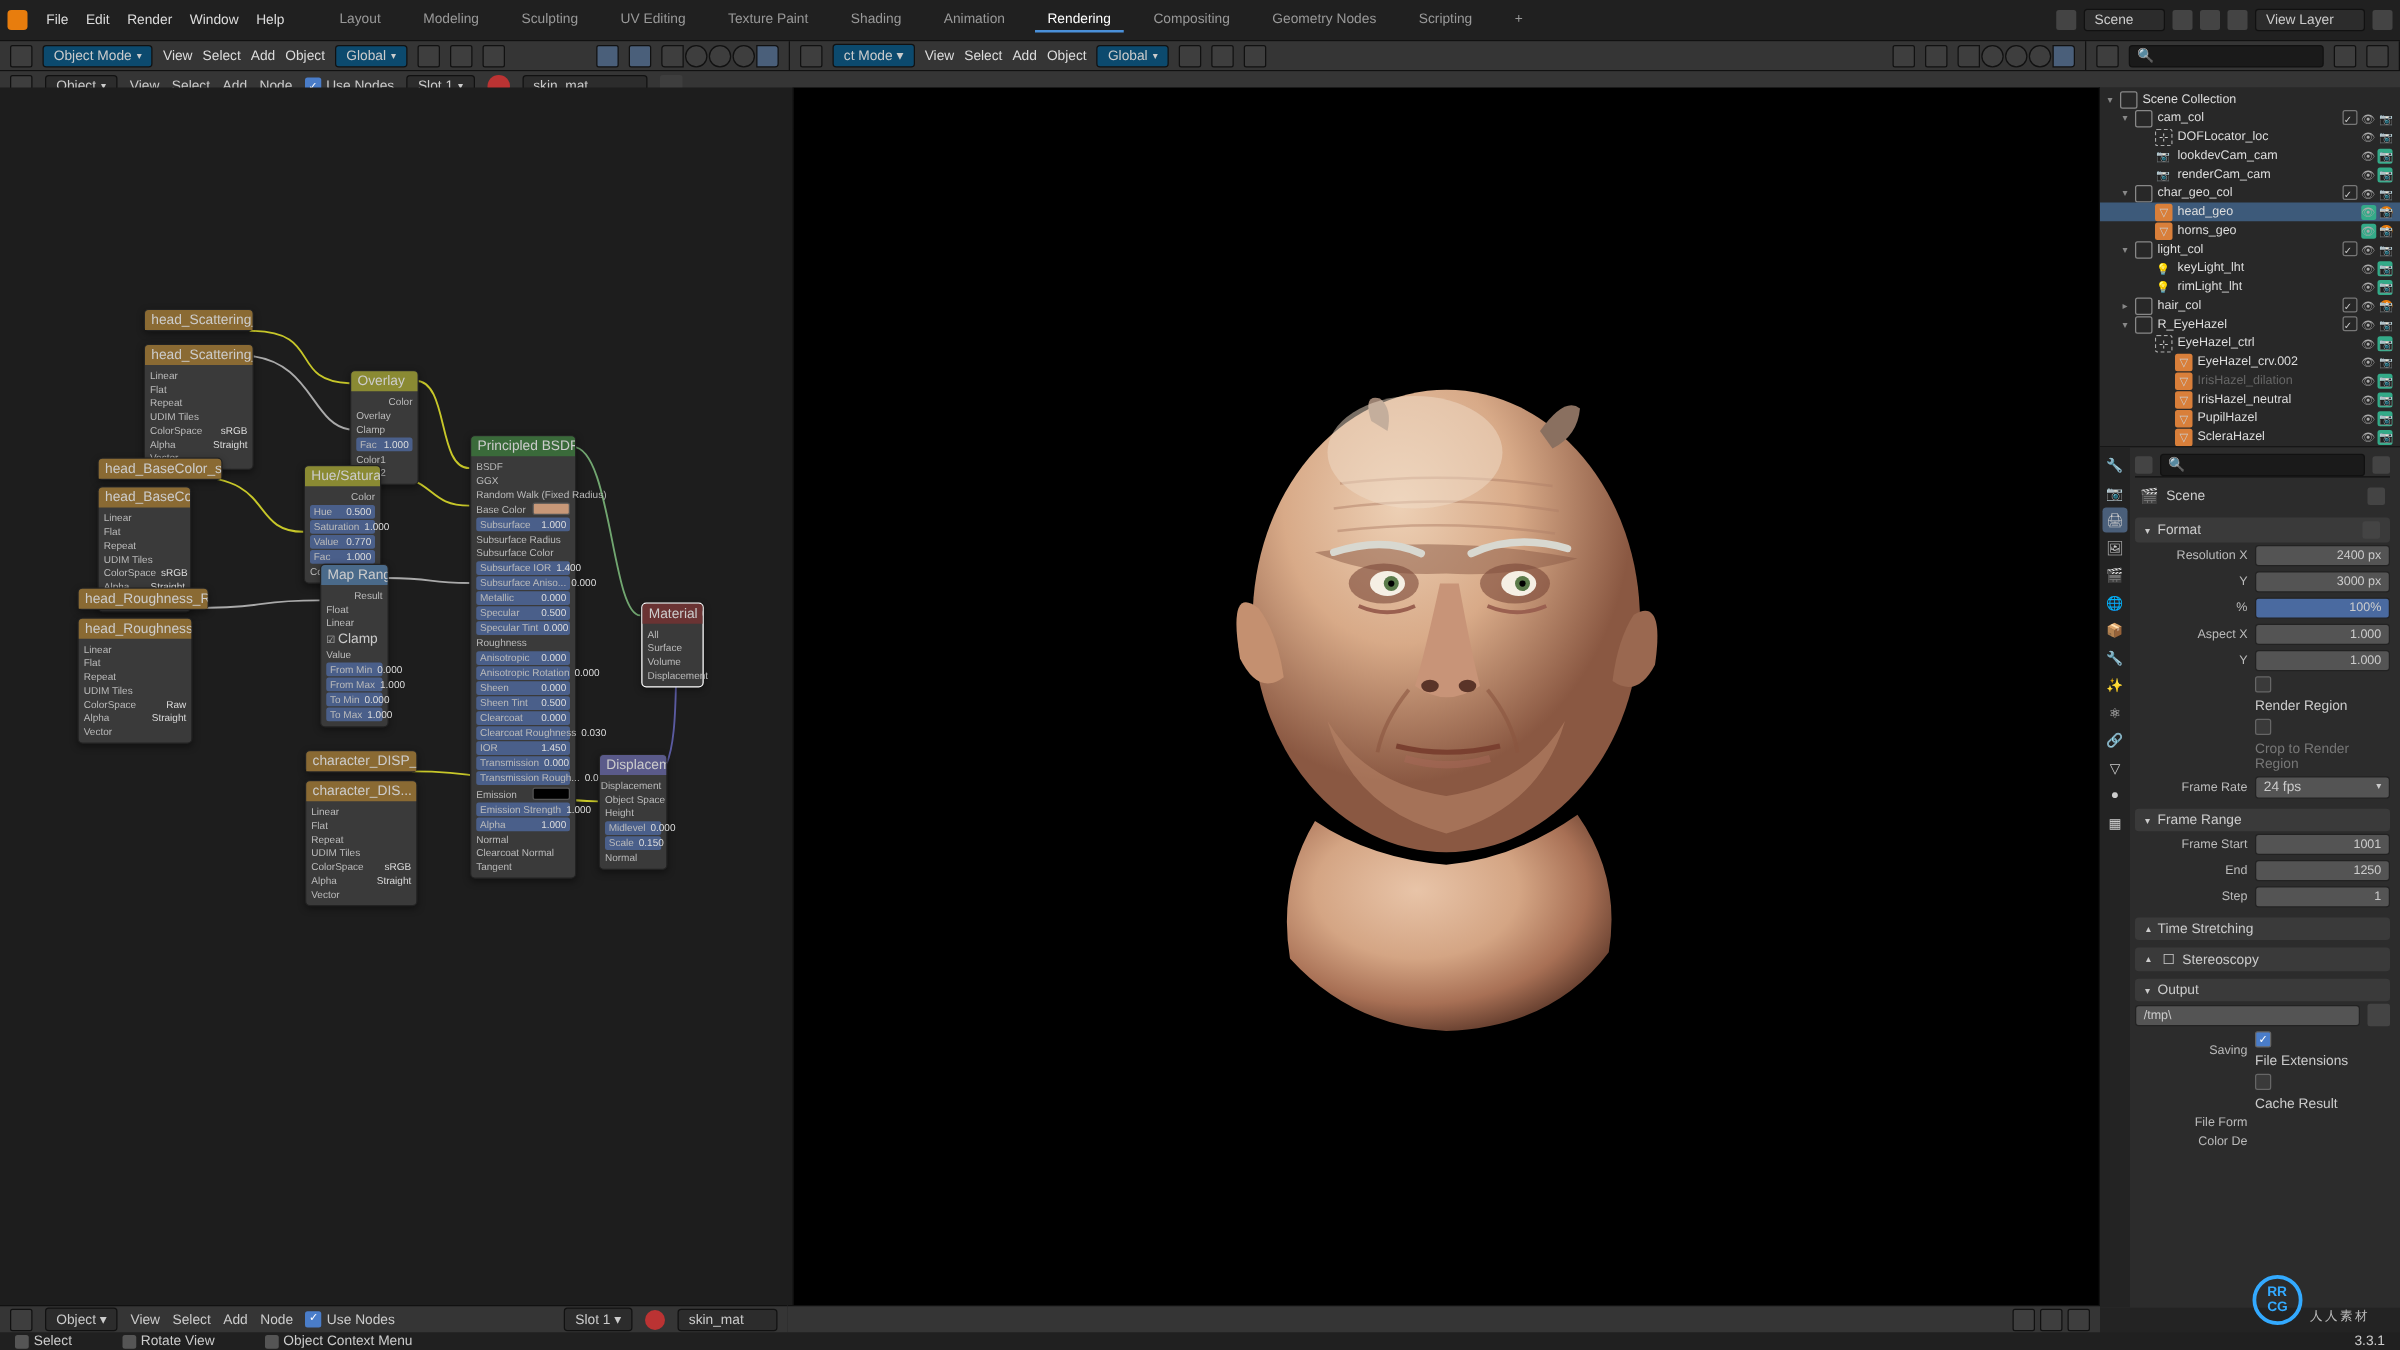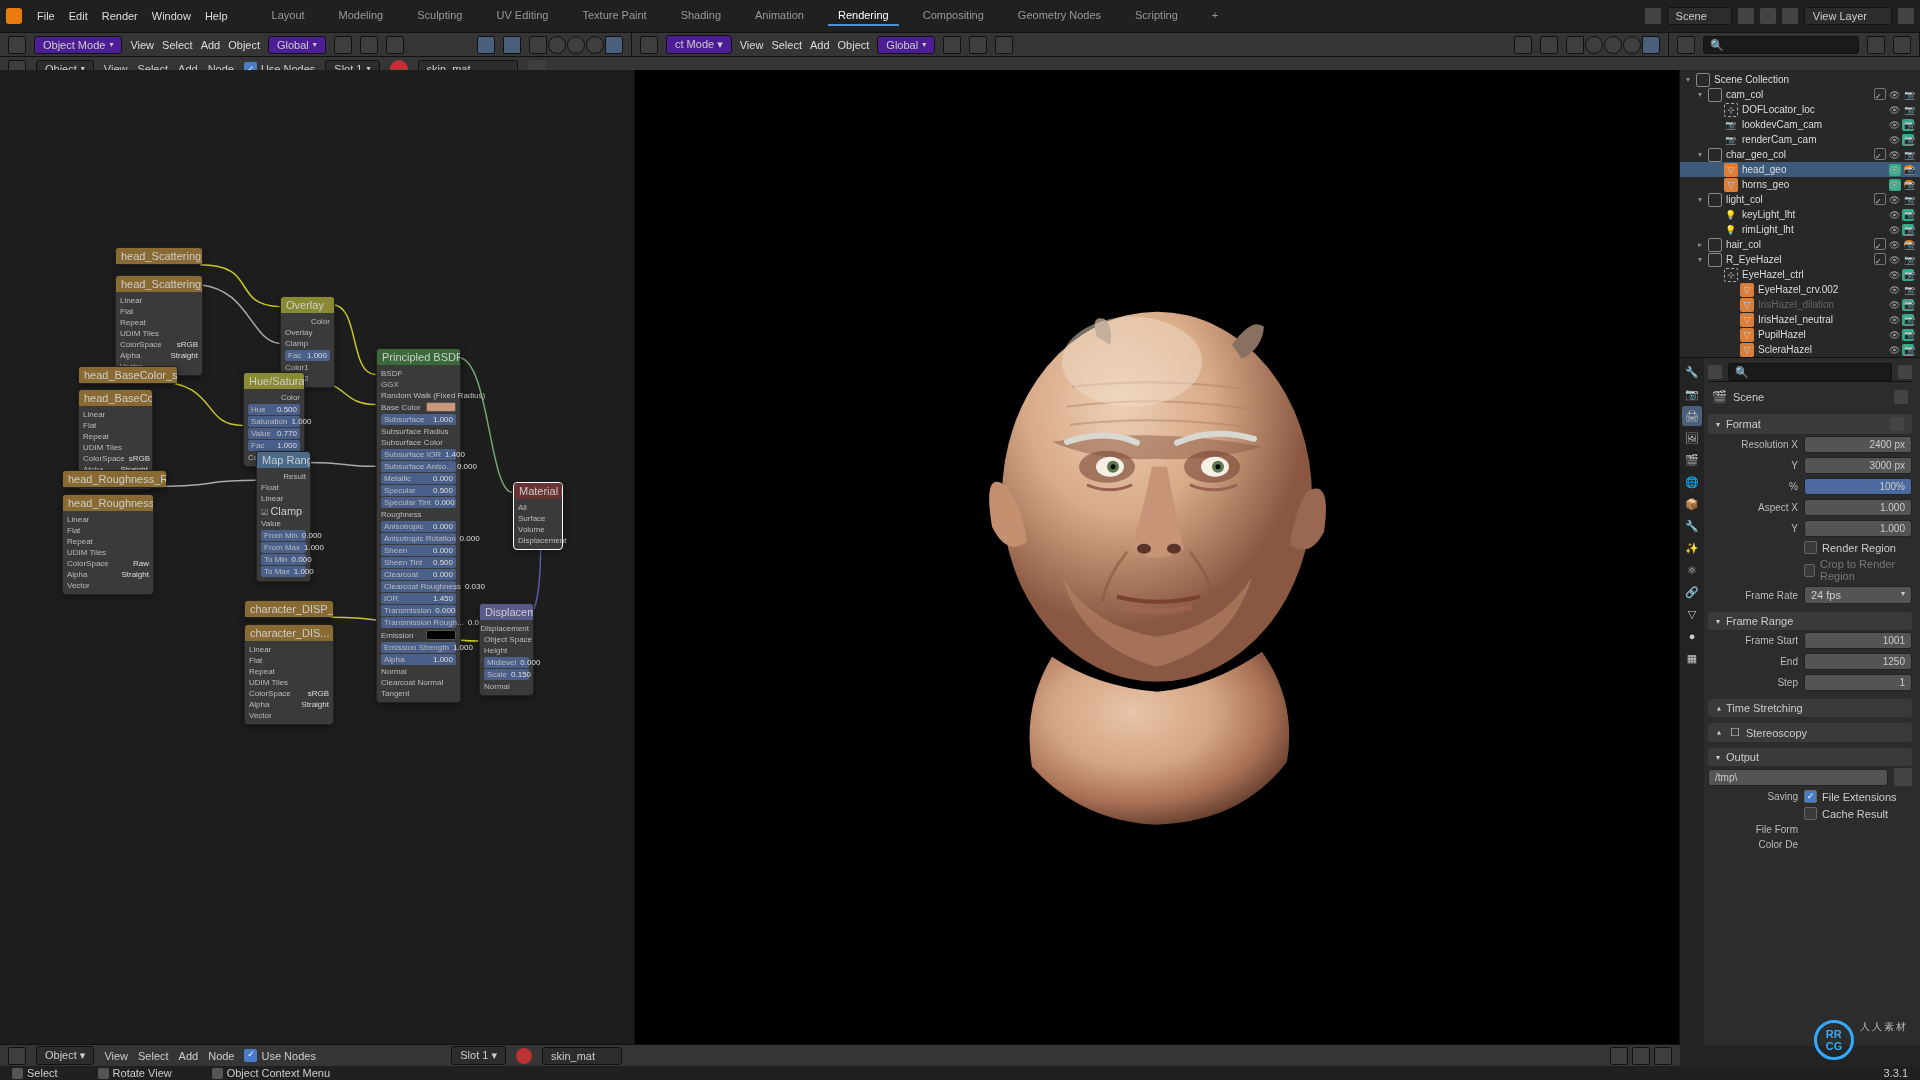--- a/index.html
+++ b/index.html
@@ -12,21 +12,21 @@
 .menubar .workspaces { margin-left:20px; display:flex; }
 .menubar .workspaces span { color:#999; padding:3px 10px; }
 .menubar .workspaces span.active { color:#fff; border-bottom:2px solid #4a90d9; }
 .menubar .right { margin-left:auto; display:flex; align-items:center; gap:6px; }
 .menubar .right .field { background:#2c2c2c; border:1px solid #111; border-radius:3px; padding:2px 24px 2px 8px; color:#ccc; }
 .menubar .right .iconbtn { width:16px; height:16px; background:#444; border-radius:2px; }
 
 
 .header2 { height:24px; background:#353535; display:flex; align-items:center; border-bottom:1px solid #111; }
 .hdrseg { display:flex; align-items:center; gap:8px; padding:0 8px; height:100%; border-right:1px solid #111; }
-.hdrseg .dd { background:#4c1d95; border:1px solid #111; border-radius:3px; padding:2px 8px; display:flex; align-items:center; gap:4px; }
+.hdrseg .dd { background:#0c4a6e; border:1px solid #111; border-radius:3px; padding:2px 8px; display:flex; align-items:center; gap:4px; }
 .hdrseg span.m { color:#ddd; }
 .hdrseg .iconbtn { width:18px; height:18px; background:#3e3e3e; border:1px solid #111; border-radius:2px; }
 .hdrseg .iconrow { display:flex; gap:1px; }
 .hdrseg .iconrow .iconbtn { border-radius:0; }
 .hdrseg .iconrow .iconbtn:first-child { border-radius:3px 0 0 3px; }
 .hdrseg .iconrow .iconbtn:last-child { border-radius:0 3px 3px 0; }
 .hdrseg .iconbtn.on { background:#4a5f7a; }
 .hdrseg .iconbtn.circ { border-radius:50%; }
 
 
@@ -104,36 +104,36 @@
 .prop-content .bc { display:flex; align-items:center; gap:6px; padding:4px; }
 .prop-content .section { margin-top:6px; }
 .prop-content .sh { background:#3a3a3a; padding:3px 8px; border-radius:3px; display:flex; align-items:center; gap:6px; }
 .prop-content .sh .arrow { font-size:8px; }
 .prop-content .sh.collapsed .arrow { transform:rotate(-90deg); display:inline-block; }
 .prop-content .prow { display:flex; align-items:center; padding:2px 0; gap:6px; }
 .prop-content .prow .plabel { flex:0 0 90px; text-align:right; color:#bbb; font-size:10px; }
 .prop-content .prow .pval { flex:1; background:#545454; border:1px solid #222; border-radius:3px; padding:2px 6px; text-align:right; font-size:10px; }
 .prop-content .prow .pval.blue { background:#4a6aa0; }
 .prop-content .prow .pval.path { text-align:left; }
-.prop-content .prow .chk { display:flex; align-items:center; gap:5px; font-size:10px; }
+.prop-content .prow .chk { display:flex; gap:5px; font-size:10px;flex-direction:column; }
 .prop-content .prow .chk .b { width:13px; height:13px; border:1px solid #666; border-radius:2px; background:#3a3a3a; }
 .prop-content .prow .chk .b.on { background:#4a7dc9; }
 .prop-content .prow .chk .b.on::after { content:"✓"; color:#fff; font-size:9px; display:block; text-align:center; }
 
 
 .bottom-toolbar { position:absolute; bottom:14px; left:0; width:630px; height:22px; background:#353535; display:flex; align-items:center; padding:0 8px; gap:10px; border-top:1px solid #111; }
 .bottom-toolbar-r { position:absolute; bottom:14px; left:630px; right:240px; height:22px; background:#353535; border-top:1px solid #111; display:flex; align-items:center; justify-content:flex-end; padding:0 8px; gap:4px; }
 .bottom-toolbar-r .iconbtn { width:18px;height:18px;background:#3e3e3e;border:1px solid #111;border-radius:2px; }
 
 
 .status { position:absolute; bottom:0; left:0; right:0; height:14px; background:#202020; display:flex; align-items:center; padding:0 12px; gap:40px; font-size:10px; color:#888; }
 .status .icon { width:11px; height:11px; display:inline-block; background:#555; border-radius:2px; margin-right:4px; vertical-align:middle; }
 
 
-.watermark { position:absolute; right:12px; bottom:20px; display:flex; align-items:flex-start; gap:6px; }
+.watermark { position:absolute; right:24px; bottom:20px; display:flex; align-items:flex-end; gap:6px; }
 .watermark .wlogo { width:40px; height:40px; border:3px solid #3af; border-radius:50%; display:flex; align-items:center; justify-content:center; color:#3af; font-weight:bold; font-size:11px; }
 .watermark .wtext { color:#bbb; font-size:10px; letter-spacing:2px; }
 
 .iconpin { margin-left:auto; width:14px;height:14px;background:#444;border-radius:2px; }
 .opts-icon { width:14px;height:14px;background:#444;border-radius:2px;margin-left:auto; }
 </style>
 </head>
 <body>
 
 <div class="menubar">

